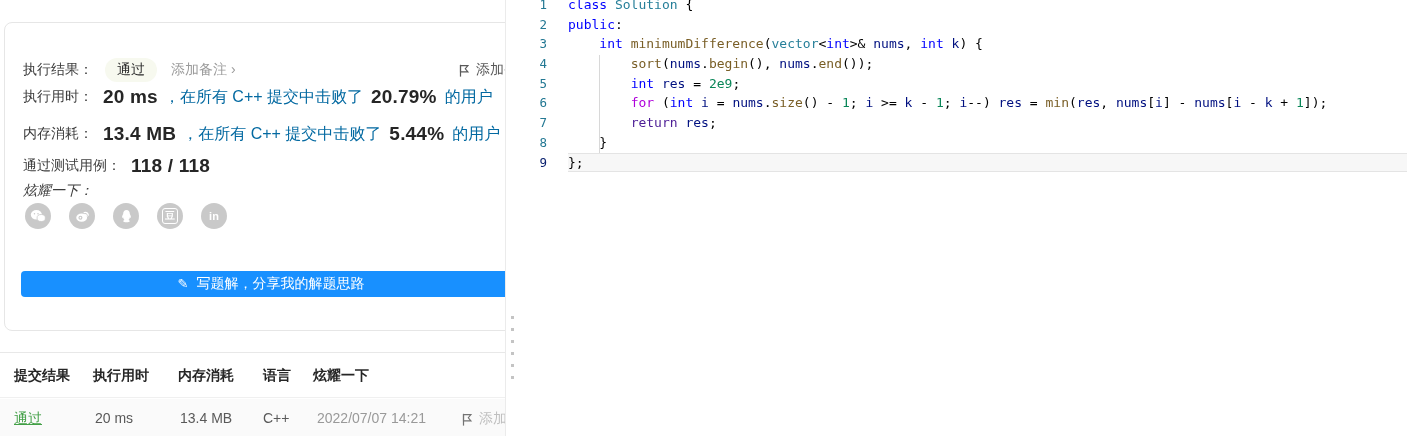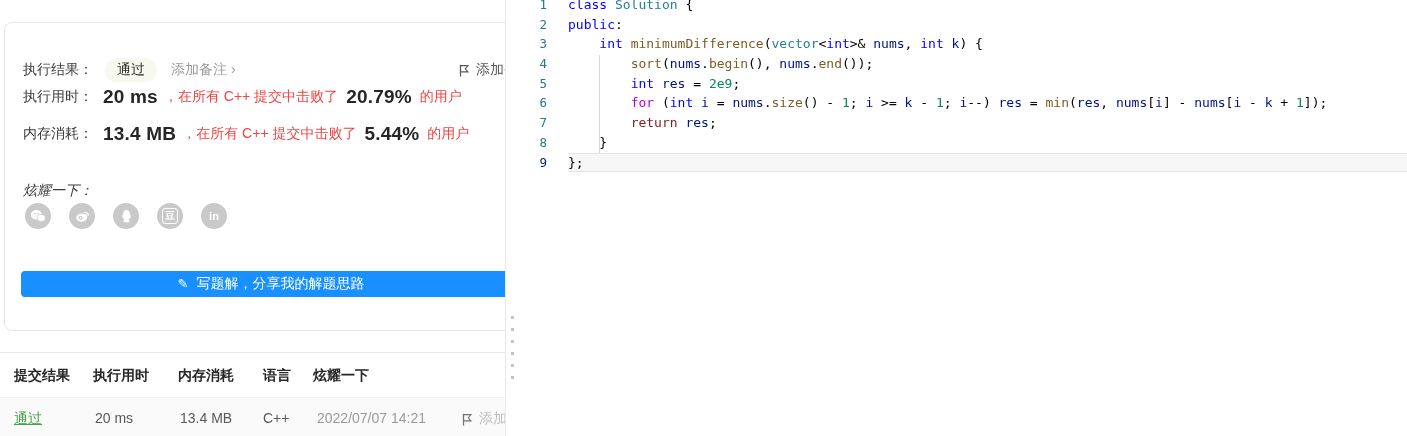--- a/index.html
+++ b/index.html
@@ -16,21 +16,21 @@
   .row-flex { position:absolute; left:18px; right:0; display:flex; align-items:center; }
   .lbl { font-size:14px; color:#3c3c3c; }
   .badge-pass { display:inline-block; background:#f7f9ef; color:#2b2b2b; font-size:14px;
     padding:3px 12px; border-radius:13px; margin-left:12px; }
   .link-gray { font-size:14px; color:#9b9b9b; margin-left:14px; cursor:pointer; }
   .add-note-top { position:absolute; left:452px; top:38px; display:flex; align-items:center;
     gap:5px; color:#595959; font-size:14px; white-space:nowrap; cursor:pointer; }
   .flag-icon svg { display:block; }
 
   .big-val { font-size:19px; font-weight:600; color:#262626; letter-spacing:.2px; white-space:nowrap; }
-  .small-gray { font-size:14px; color:#ef4444; white-space:nowrap; }
+  .small-gray { font-size:16px; color:#0369a1; white-space:nowrap; }
 
   .share-icons { position:absolute; left:24px; top:202px; display:flex; gap:18px; }
   .share-circle { width:26px; height:26px; border-radius:50%; background:#c9c9c9; color:#fff;
     display:flex; align-items:center; justify-content:center; font-size:11px; font-weight:700;
     cursor:pointer; }
   .share-circle svg { display:block; }
 
   .solution-btn { position:absolute; left:20px; top:270px; width:500px; height:26px;
     background:#1890ff; border:none; border-radius:4px; color:#fff; font-size:14px;
     display:flex; align-items:center; justify-content:center; gap:8px; cursor:pointer;
@@ -101,20 +101,24 @@
       </div>
 
       <div class="row-flex" style="top:89px; height:44px;">
         <span class="lbl">内存消耗：</span>
         <span class="big-val" style="margin-left:10px;">13.4 MB</span>
         <span class="small-gray" style="margin-left:6px;">，在所有 C++ 提交中击败了</span>
         <span class="big-val" style="margin-left:8px;">5.44%</span>
         <span class="small-gray" style="margin-left:8px;">的用户</span>
       </div>
 
+      <div class="row-flex" style="top:123px; height:40px;">
+        <span class="lbl">通过测试用例：</span>
+        <span class="big-val" style="margin-left:10px;">118 / 118</span>
+      </div>
 
       <div class="row-flex" style="top:155px; height:26px;font-style:italic;">
         <span class="lbl">炫耀一下：</span>
       </div>
 
       <div class="share-icons" style="top:180px; left:20px;">
         <span class="share-circle">
           <svg width="16" height="14" viewBox="0 0 20 17">
               <ellipse cx="8" cy="7" rx="7" ry="6" fill="#fff"></ellipse>
               <ellipse cx="14" cy="11" rx="5.2" ry="4.4" fill="#fff" stroke="#c9c9c9" stroke-width="1"></ellipse>
@@ -209,21 +213,21 @@
         <div class="cline">
           <span class="ln">5</span>
           <span class="lc"><span style="color: rgb(0, 0, 0);">        </span><span style="color: rgb(0, 0, 255);">int</span><span style="color: rgb(0, 0, 0);"> </span><span style="color: rgb(0, 16, 128);">res</span><span style="color: rgb(0, 0, 0);"> = </span><span style="color: rgb(9, 134, 88);">2e9</span><span style="color: rgb(0, 0, 0);">;</span></span>
         </div>
         <div class="cline">
           <span class="ln">6</span>
           <span class="lc"><span style="color: rgb(0, 0, 0);">        </span><span style="color: rgb(175, 0, 219);">for</span><span style="color: rgb(0, 0, 0);"> (</span><span style="color: rgb(0, 0, 255);">int</span><span style="color: rgb(0, 0, 0);"> </span><span style="color: rgb(0, 16, 128);">i</span><span style="color: rgb(0, 0, 0);"> = </span><span style="color: rgb(0, 16, 128);">nums</span><span style="color: rgb(0, 0, 0);">.</span><span style="color: rgb(121, 94, 38);">size</span><span style="color: rgb(0, 0, 0);">() - </span><span style="color: rgb(9, 134, 88);">1</span><span style="color: rgb(0, 0, 0);">; </span><span style="color: rgb(0, 16, 128);">i</span><span style="color: rgb(0, 0, 0);"> &gt;= </span><span style="color: rgb(0, 16, 128);">k</span><span style="color: rgb(0, 0, 0);"> - </span><span style="color: rgb(9, 134, 88);">1</span><span style="color: rgb(0, 0, 0);">; </span><span style="color: rgb(0, 16, 128);">i</span><span style="color: rgb(0, 0, 0);">--) </span><span style="color: rgb(0, 16, 128);">res</span><span style="color: rgb(0, 0, 0);"> = </span><span style="color: rgb(121, 94, 38);">min</span><span style="color: rgb(0, 0, 0);">(</span><span style="color: rgb(0, 16, 128);">res</span><span style="color: rgb(0, 0, 0);">, </span><span style="color: rgb(0, 16, 128);">nums</span><span style="color: rgb(0, 0, 0);">[</span><span style="color: rgb(0, 16, 128);">i</span><span style="color: rgb(0, 0, 0);">] - </span><span style="color: rgb(0, 16, 128);">nums</span><span style="color: rgb(0, 0, 0);">[</span><span style="color: rgb(0, 16, 128);">i</span><span style="color: rgb(0, 0, 0);"> - </span><span style="color: rgb(0, 16, 128);">k</span><span style="color: rgb(0, 0, 0);"> + </span><span style="color: rgb(9, 134, 88);">1</span><span style="color: rgb(0, 0, 0);">]);</span></span>
         </div>
         <div class="cline">
           <span class="ln">7</span>
-          <span class="lc"><span style="color: rgb(0, 0, 0);">        </span><span style="color: #7f1d1d;">return</span><span style="color: rgb(0, 0, 0);"> </span><span style="color: rgb(0, 16, 128);">res</span><span style="color: rgb(0, 0, 0);">;</span></span>
+          <span class="lc"><span style="color: rgb(0, 0, 0);">        </span><span style="color: #4c1d95;">return</span><span style="color: rgb(0, 0, 0);"> </span><span style="color: rgb(0, 16, 128);">res</span><span style="color: rgb(0, 0, 0);">;</span></span>
         </div>
         <div class="cline">
           <span class="ln">8</span>
           <span class="lc"><span style="color: rgb(0, 0, 0);">    }</span></span>
         </div>
         <div class="cline">
           <span class="ln current">9</span>
           <span class="lc current"><span style="color: rgb(0, 0, 0);">};</span></span>
         </div>
       </div>

